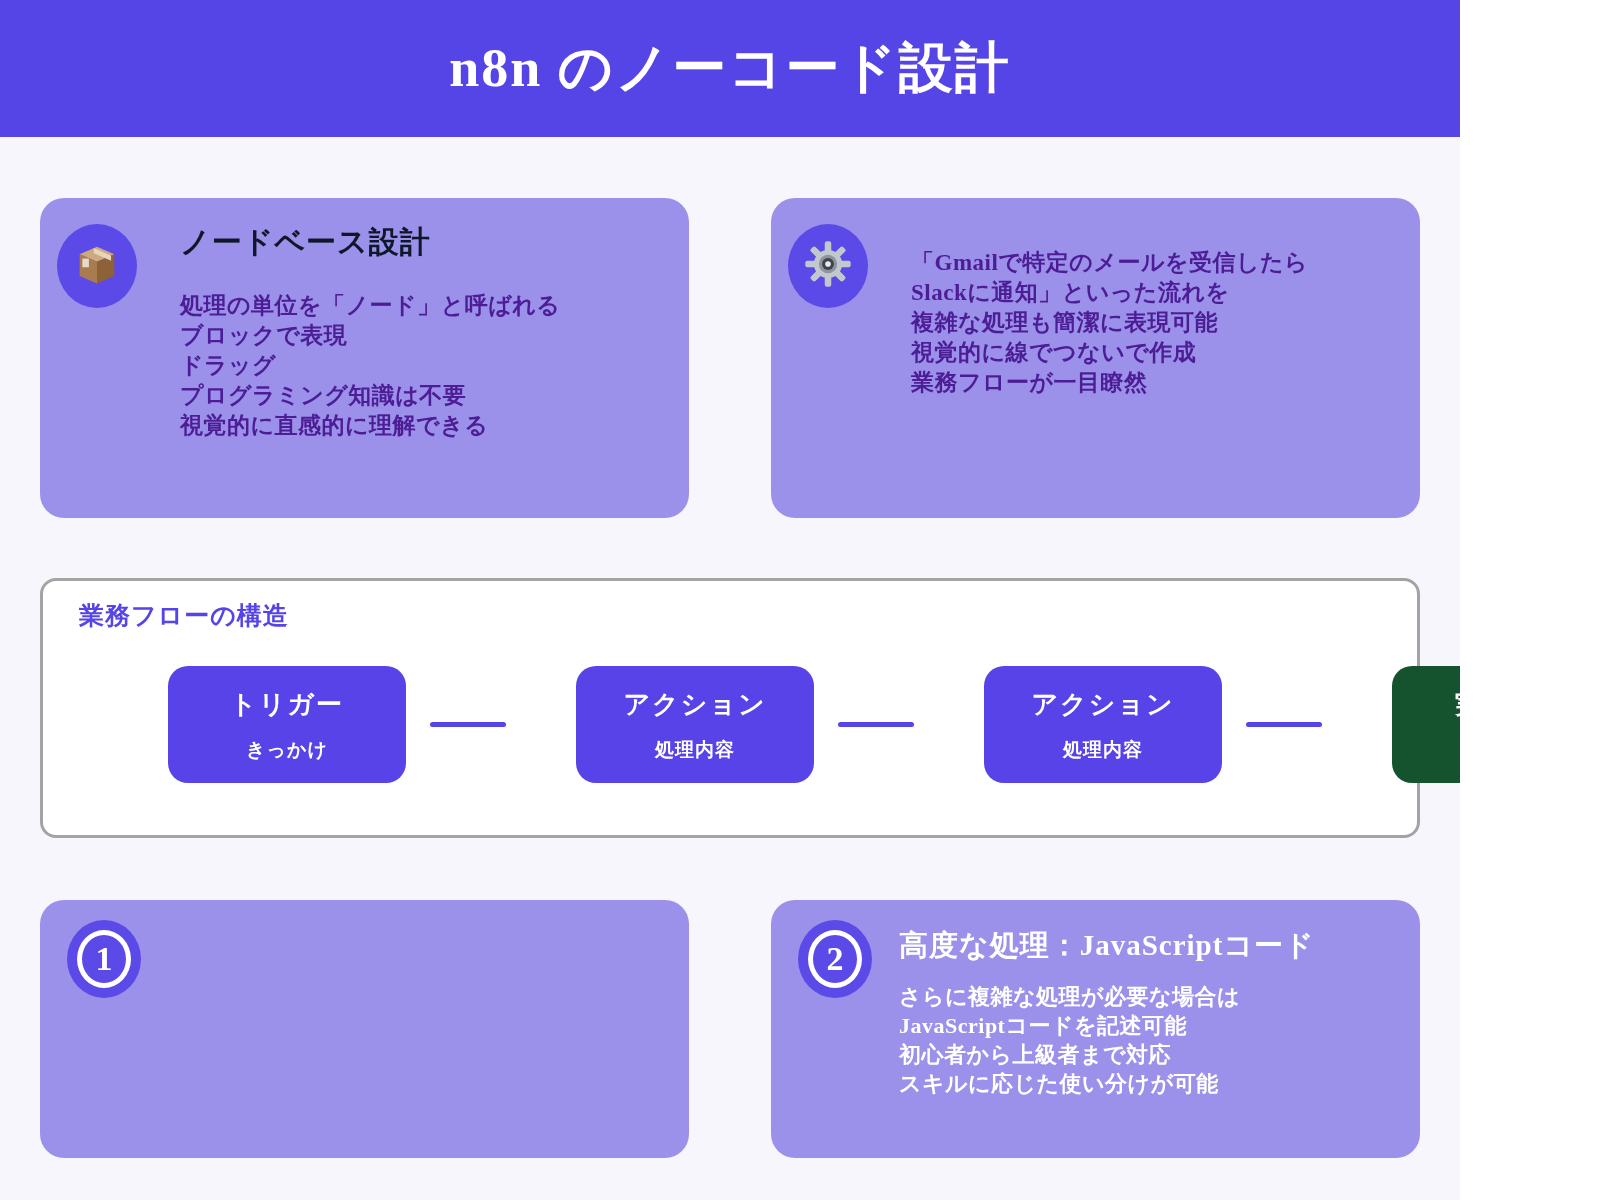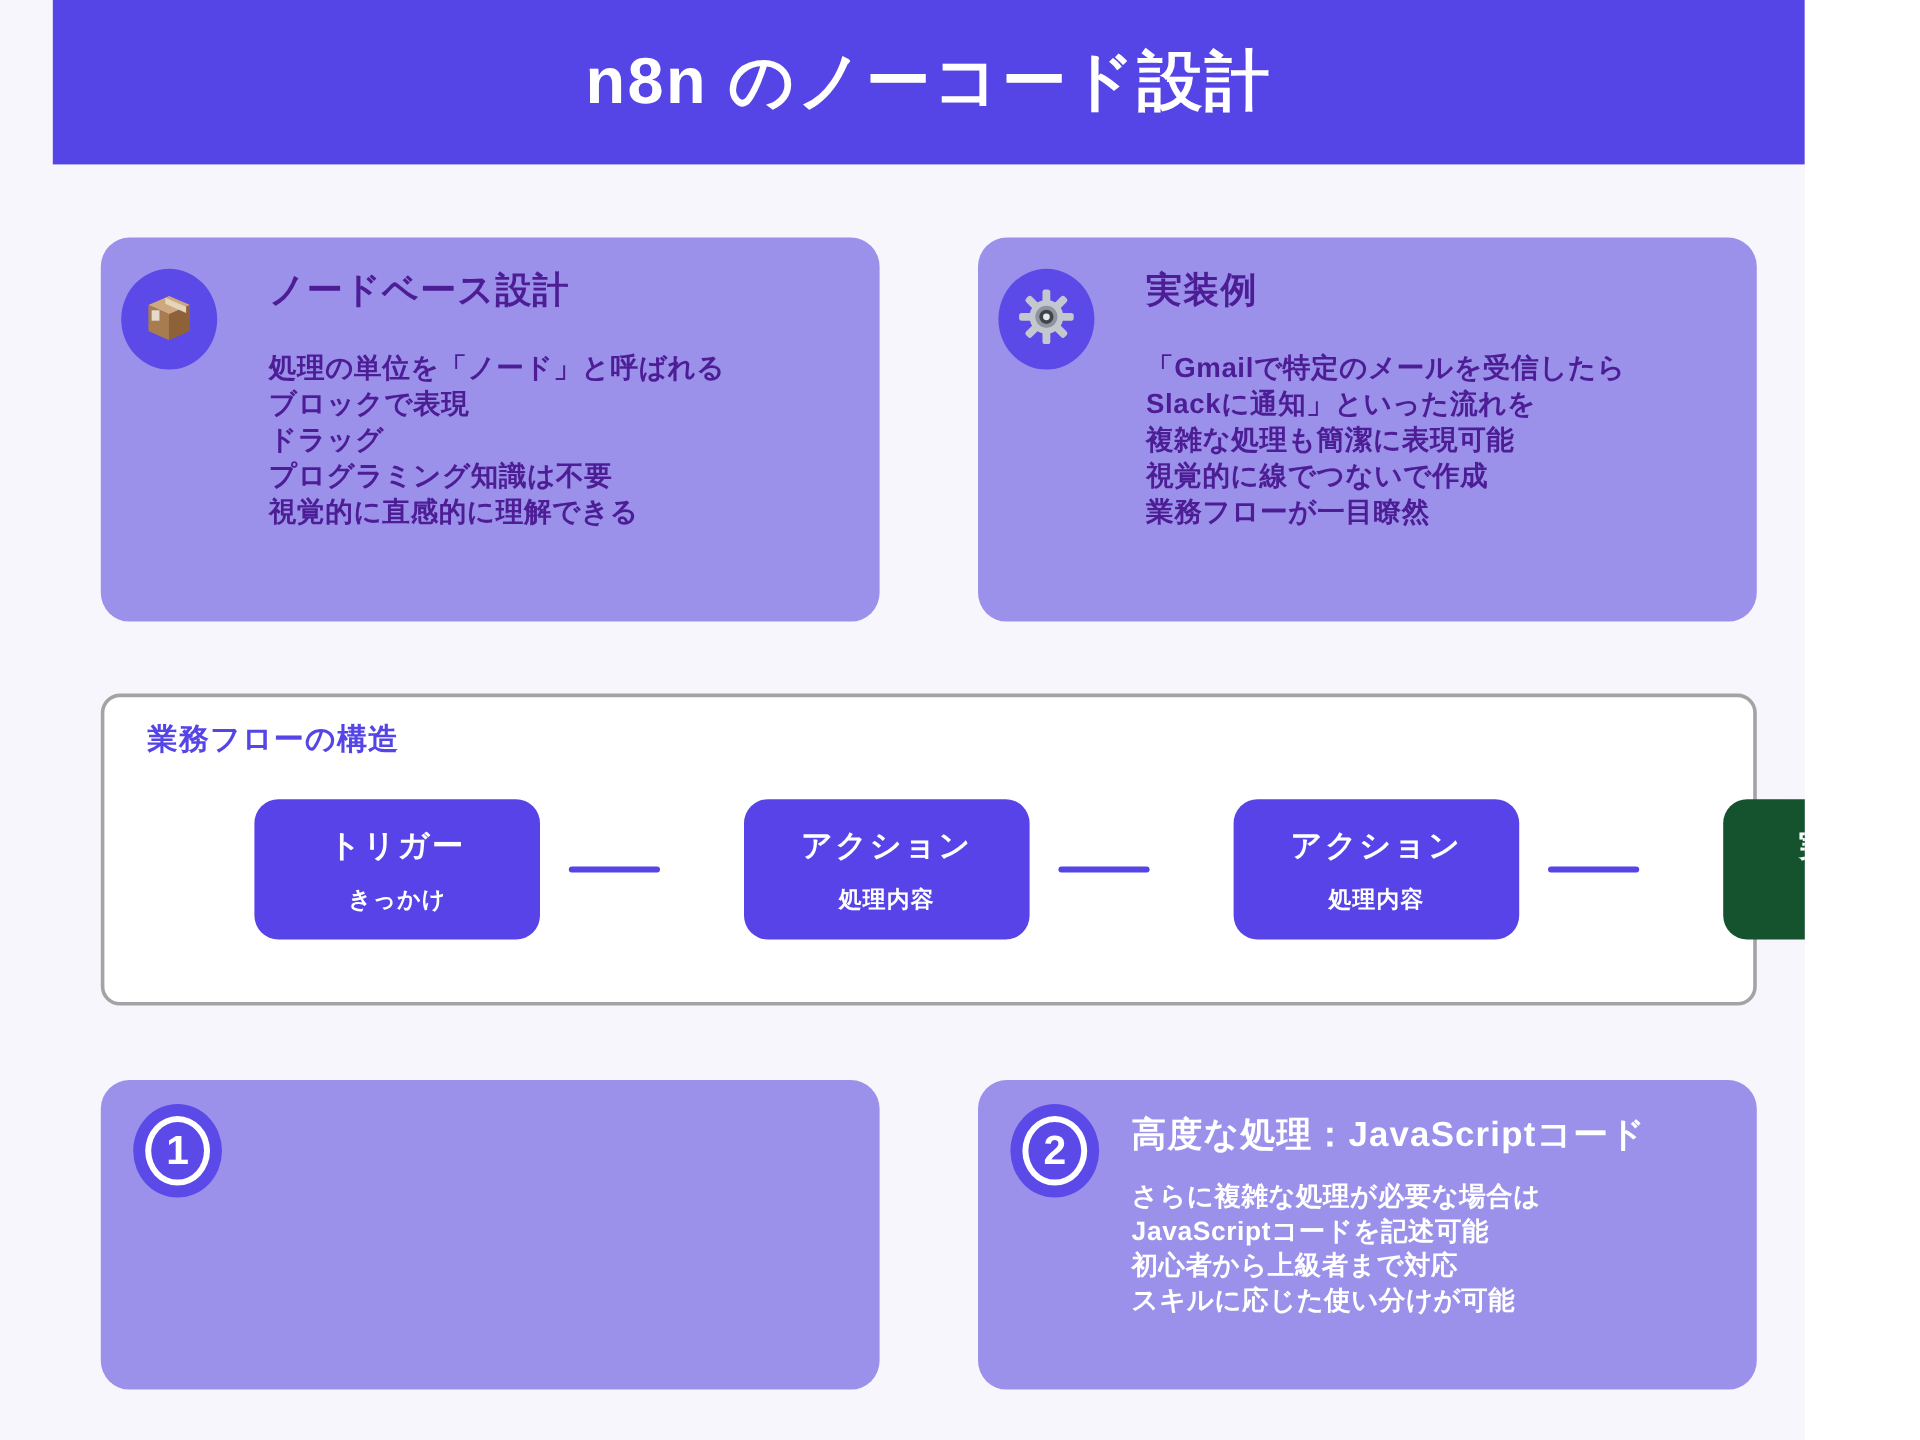--- a/index.html
+++ b/index.html
@@ -1,22 +1,21 @@
 <!DOCTYPE html>
 <html><head>
 <meta charset="utf-8">
 <style>
   html,body{margin:0;padding:0;}
   .page{
     width:1460px;height:1200px;
     background:#f7f6fd;
-    font-family:Liberation Sans, sans-serif;
+    font-family:Liberation Serif, serif;
     position:relative;
     overflow:hidden;
-    padding-left:44px;
   }
   
   .header{
     height:137px;background:#5645e6;
     display:flex;align-items:center;justify-content:center;
   }
   .header h1{
     margin:0;color:#fff;font-size:54px;font-weight:800;letter-spacing:2px;
   }
   
@@ -32,21 +31,21 @@
   .card.top-card{height:320px;padding:22px 26px 0 17px;display:flex;align-items:flex-start;}
   .icon-circle{
     width:80px;height:84px;border-radius:50%;
     background:#5b4ae8;flex:none;
     display:flex;align-items:center;justify-content:center;
     margin-top:4px;
   }
   .icon-circle svg{width:52px;height:52px;}
   .card-body{margin-left:43px;}
   .card-title{
-    color:#4c1d95;font-size:30px;font-weight:800;margin:2px 0 0 0;letter-spacing:1px;
+    color:#0f172a;font-size:30px;font-weight:800;margin:2px 0 0 0;letter-spacing:1px;
   }
   .card-lines{margin-top:28px;}
   .card-lines .line{
     color:#4c1d95;font-size:23px;font-weight:700;line-height:30px;letter-spacing:0.5px;
   }
   
   .flow-card{
     margin:60px 40px 0 40px;height:260px;box-sizing:border-box;
     background:#ffffff;border:3px solid #a3a3a3;border-radius:16px;
     padding:18px 0 0 36px;
@@ -136,21 +135,20 @@
               <rect x="21" y="3" width="6" height="12" rx="2" transform="rotate(315 24 24)"></rect>
               <circle cx="24" cy="24" r="13"></circle>
             </g>
             <circle cx="24" cy="24" r="8.5" fill="#8f959e"></circle>
             <circle cx="24" cy="24" r="5.5" fill="#3f444b"></circle>
             <circle cx="24" cy="24" r="2.6" fill="#e8eaee"></circle>
           </svg>
         </span>
       </div>
       <div class="card-body">
-        <p class="card-title">実装例</p>
         <div class="card-lines">
           <div class="line">「Gmailで特定のメールを受信したら</div>
           <div class="line">Slackに通知」といった流れを</div>
           <div class="line">複雑な処理も簡潔に表現可能</div>
           <div class="line">視覚的に線でつないで作成</div>
           <div class="line">業務フローが一目瞭然</div>
         </div>
       </div>
     </div>
 

